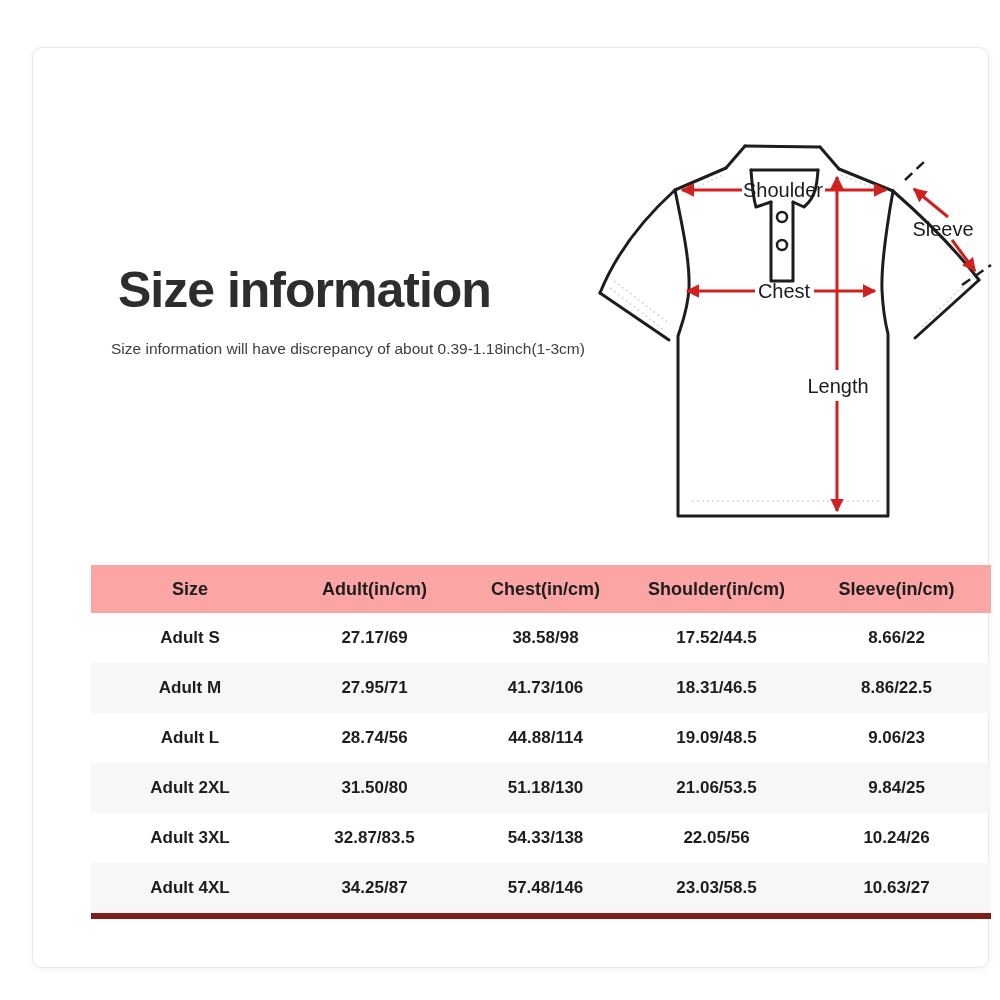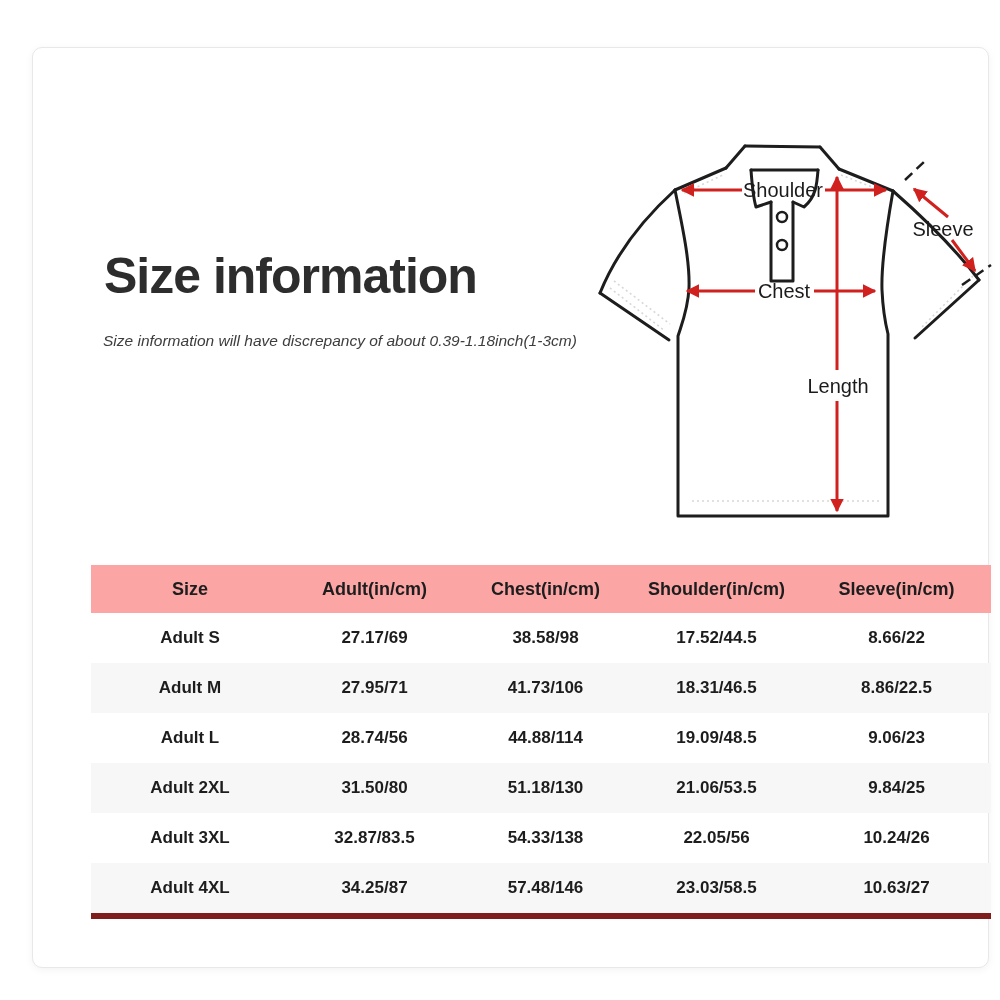--- a/index.html
+++ b/index.html
@@ -1,21 +1,21 @@
 <!DOCTYPE html>
 <html><head>
 <meta charset="utf-8">
 <style>
   html,body{margin:0;padding:0;background:#ffffff;font-family:"Liberation Sans",sans-serif;}
   .page{position:relative;width:1000px;height:1000px;background:#fff;overflow:hidden;}
   .card{position:absolute;left:32px;top:47px;width:955px;height:919px;background:#fff;
         border:1px solid #e8e8e8;border-radius:10px;box-shadow:0 2px 8px rgba(0,0,0,.05);}
-  .title{position:absolute;left:68px;top:196px;margin:3px;font-size:50px;font-weight:700;
+  .title{position:absolute;left:68px;top:196px;margin:17px;font-size:50px;font-weight:700;
          color:#2d2d2d;letter-spacing:-1px;}
-  .subtitle{position:absolute;left:66px;top:280px;margin:4px;font-size:15.5px;color:#3d3d3d;font-style:italic;}
+  .subtitle{position:absolute;left:66px;top:280px;margin:12px;font-size:15.5px;color:#3d3d3d;}
   .shirt{position:absolute;left:552px;top:82px;width:420px;height:400px;}
   .shirt .outline{fill:none;stroke:#1d1d1d;stroke-width:3;stroke-linecap:round;stroke-linejoin:round;}
   .shirt .fillw{fill:#ffffff;stroke:none;}
   .shirt .stitch{fill:none;stroke:#d7d7d7;stroke-width:1.6;stroke-dasharray:2 3;}
   .shirt .measure{fill:none;stroke:#d0211e;stroke-width:3;}
   .shirt .tick{fill:none;stroke:#1d1d1d;stroke-width:2.5;stroke-dasharray:10 6;}
   .shirt text{font-family:"Liberation Sans",sans-serif;font-size:20px;font-weight:500;
               fill:#1b1b1b;text-anchor:middle;}
   .size-table{position:absolute;left:58px;top:517px;width:900px;border-collapse:collapse;
               table-layout:fixed;text-align:center;color:#1d1d1d;}

